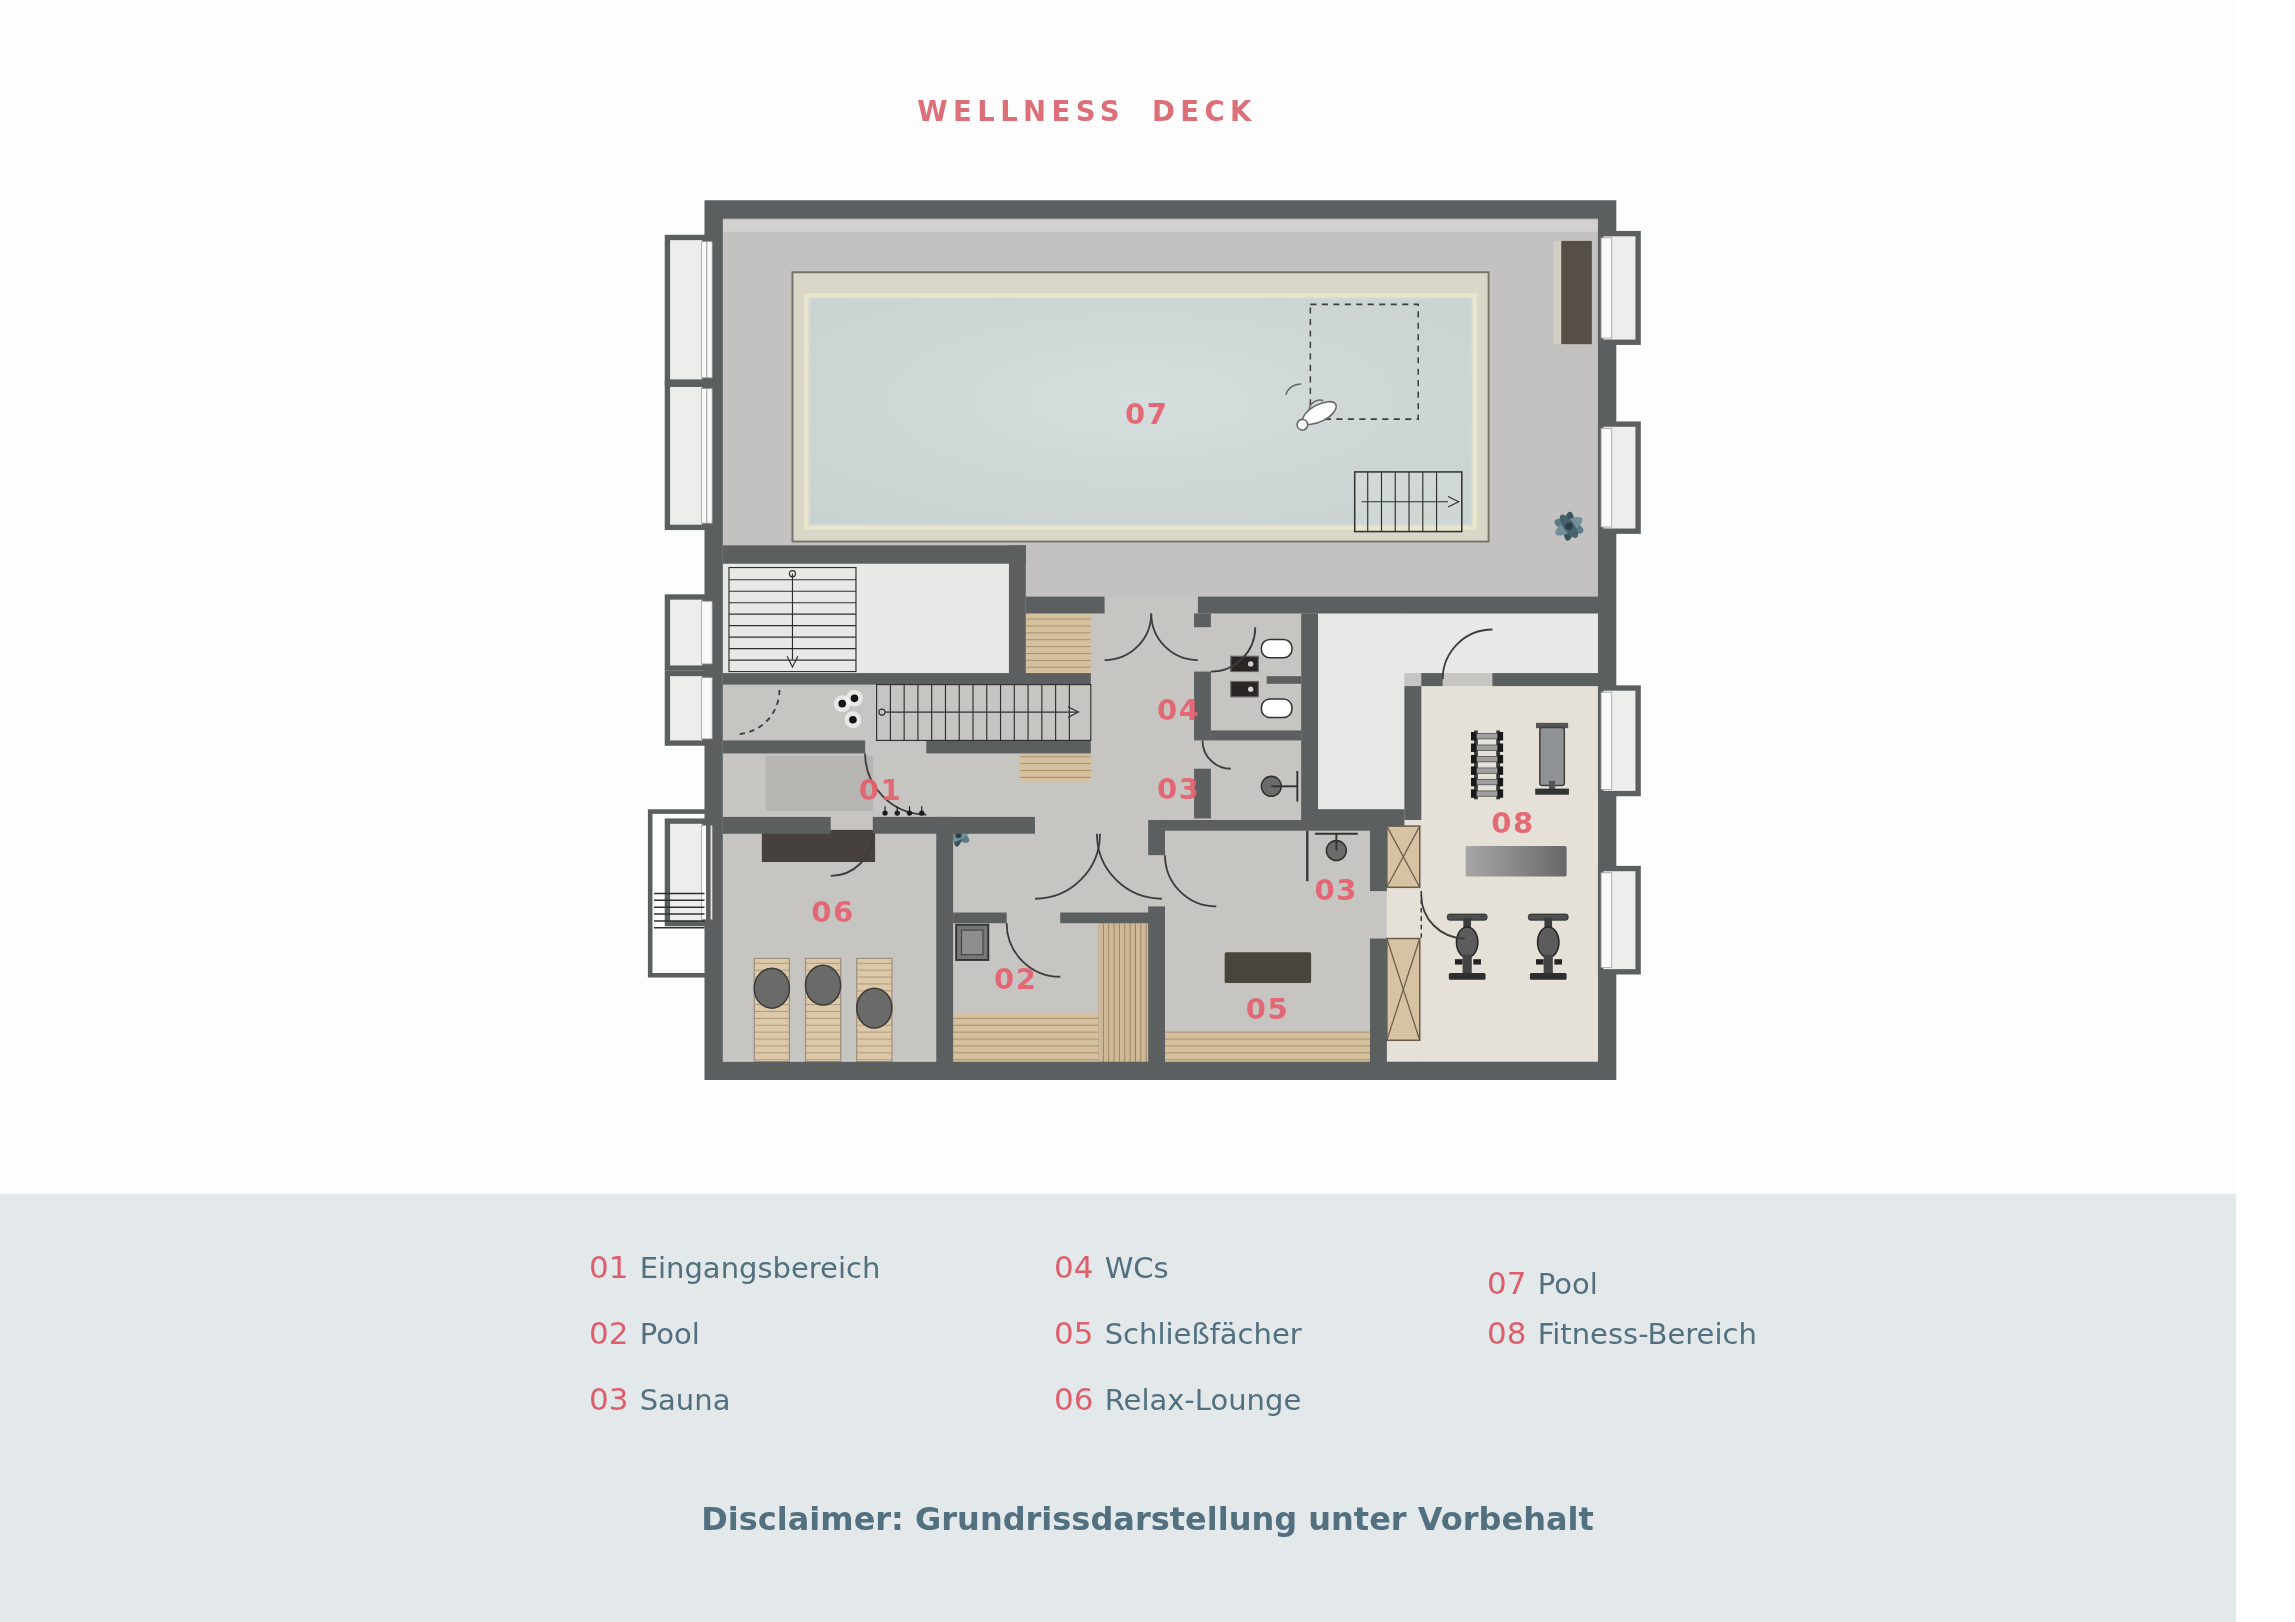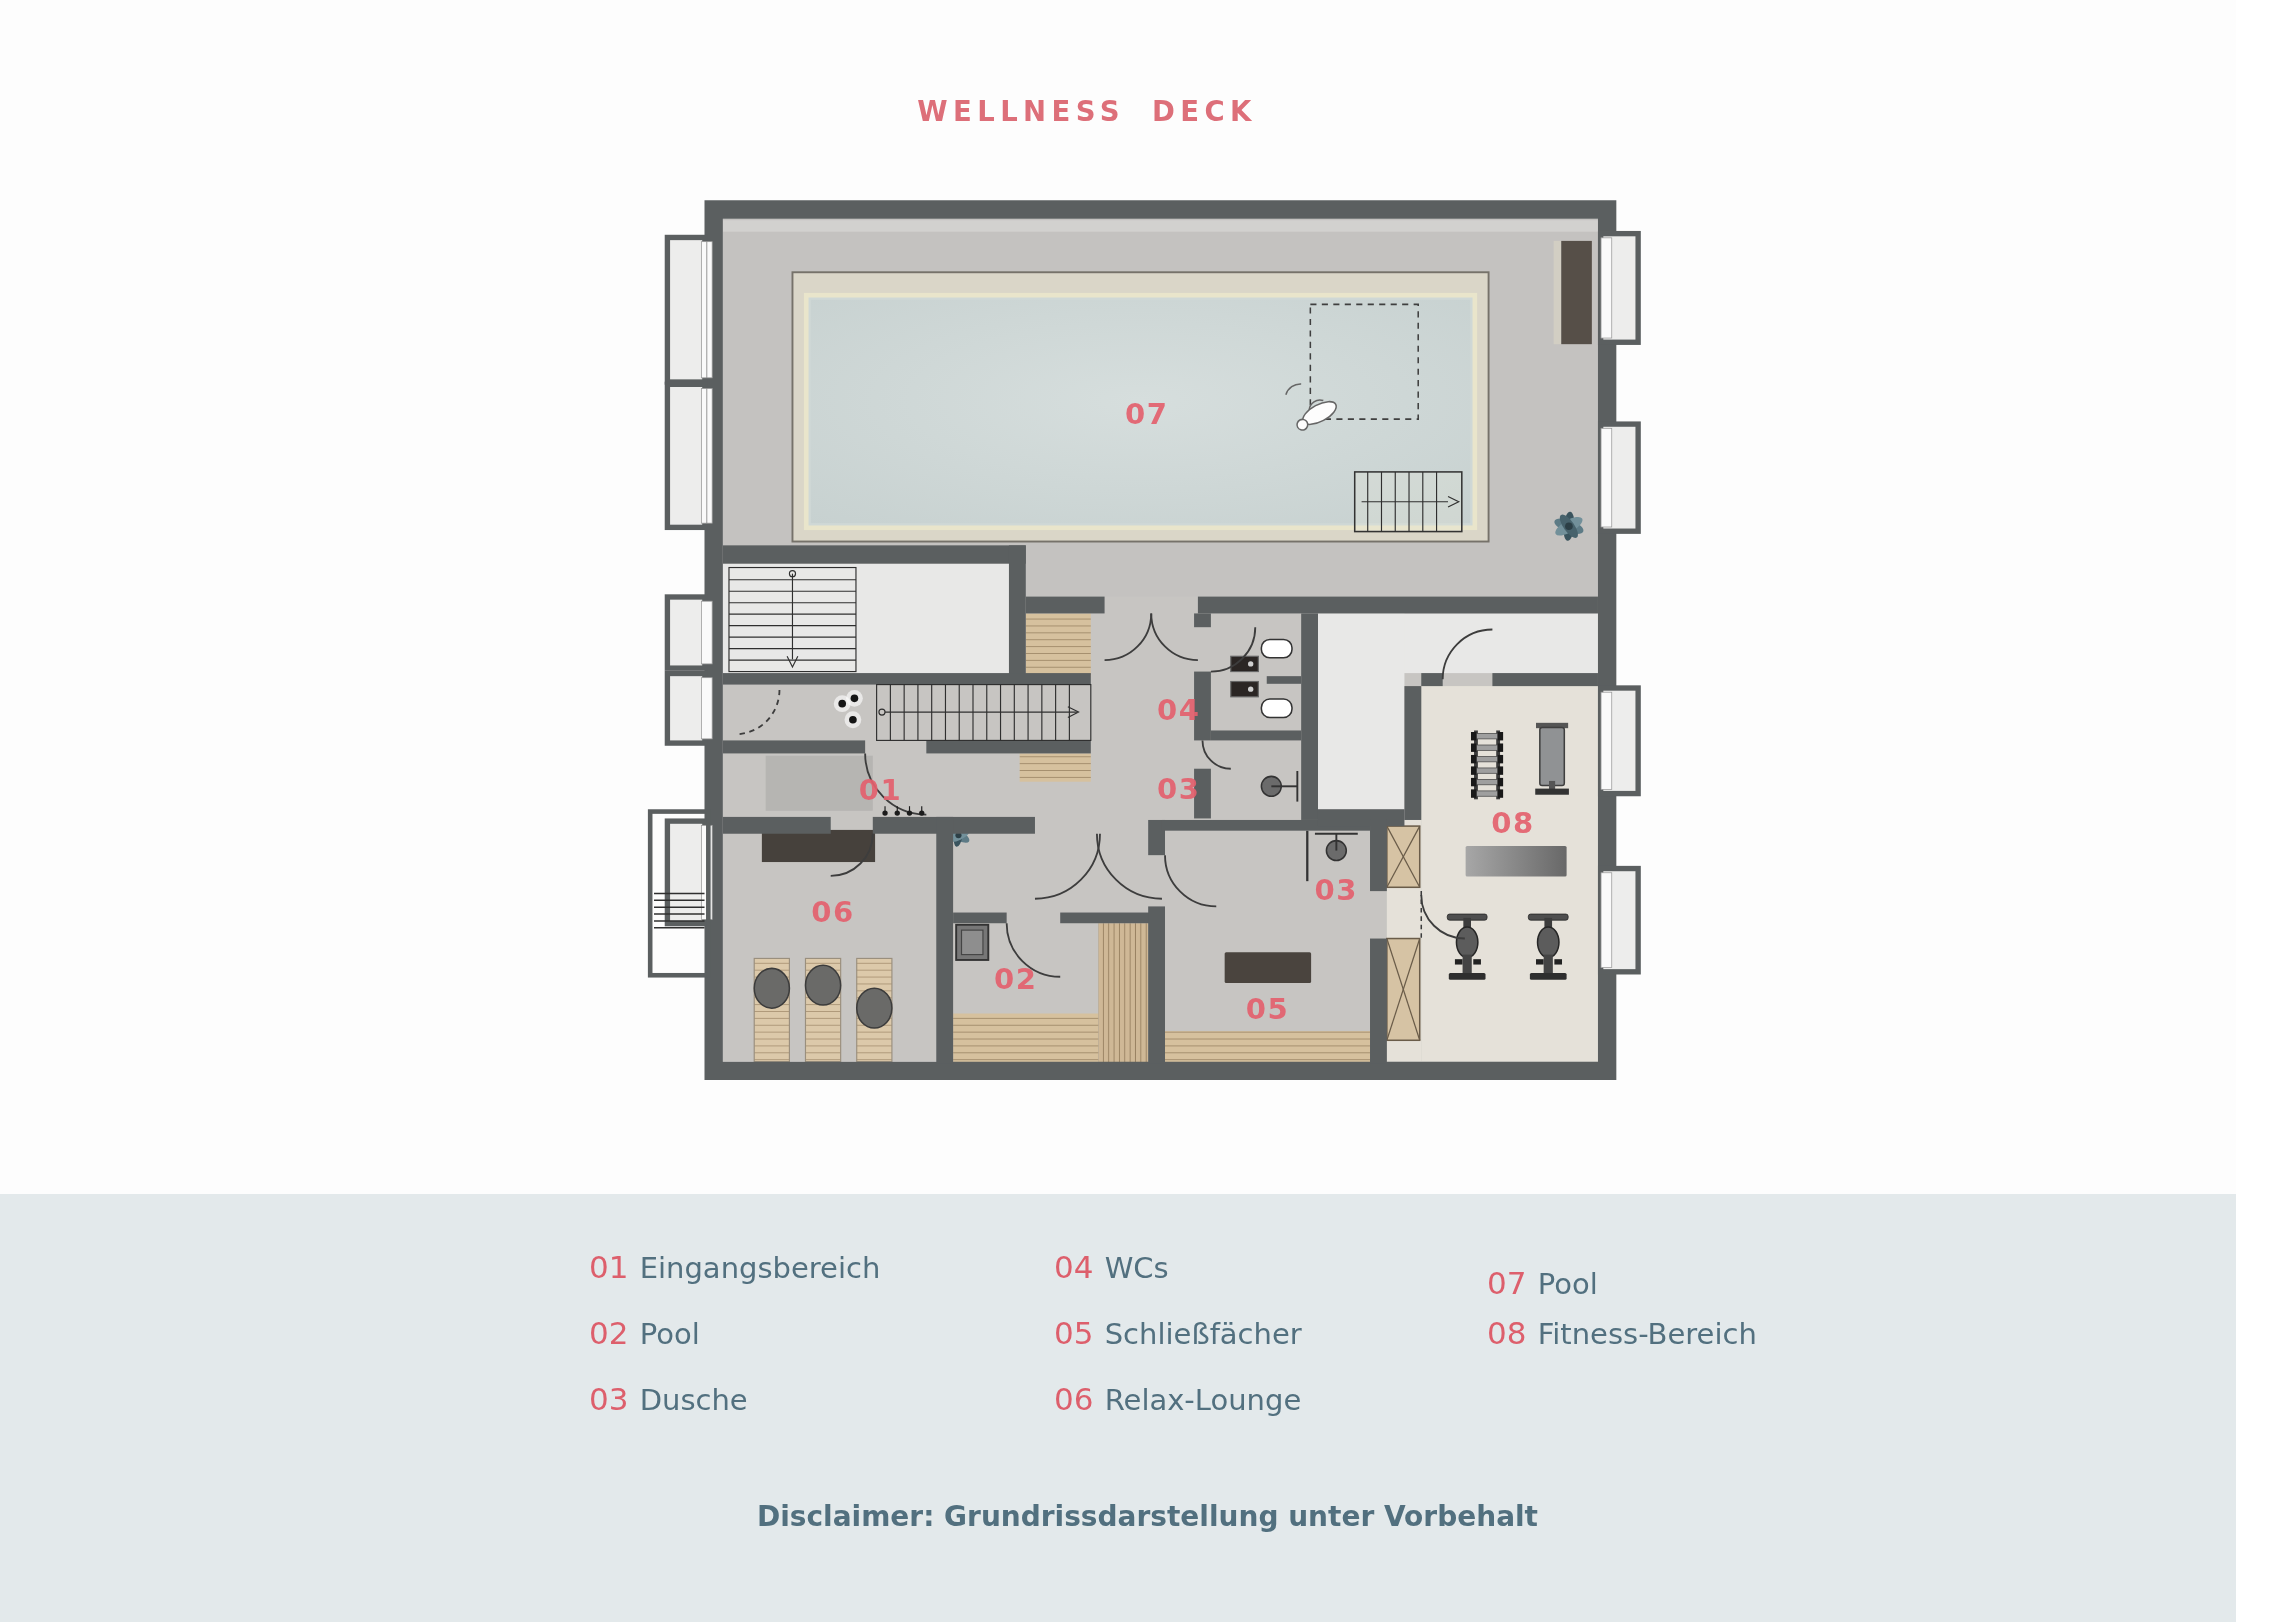--- a/index.html
+++ b/index.html
@@ -7,21 +7,21 @@
           font-family:"DejaVu Sans","Liberation Sans",sans-serif;}
   .title{position:absolute;top:95px;left:1087px;transform:translateX(-50%);
          font-size:27.5px;font-weight:bold;letter-spacing:5.4px;word-spacing:12.2px;
          color:#dd6f79;white-space:nowrap;}
   #plan-svg{position:absolute;left:647px;top:195px;width:1010px;height:895px;}
   .legend-band{position:absolute;left:0;top:1194px;width:2295px;height:429px;background:#e3e9eb;}
   .legend-item{position:absolute;white-space:nowrap;font-weight:normal;font-size:29px;line-height:34px;}
   .legend-num{color:#dd5f6c;font-size:31px;display:inline-block;min-width:40px;}
   .legend-label{color:#52707f;margin-left:10.7px;}
   .disclaimer{position:absolute;top:1500px;left:0;width:2295px;text-align:center;
-              font-size:28px;font-weight:bold;color:#52707f;}
+              font-size:32px;font-weight:bold;color:#52707f;}
   .room-label{font-family:"DejaVu Sans","Liberation Sans",sans-serif;font-weight:bold;
               font-size:38px;letter-spacing:2px;fill:#e4616e;opacity:.92;}
   .wall{fill:#5b5f60;}
   .arc{fill:none;stroke:#3d3d3d;stroke-width:2.4;}
   .thin{stroke:#2f2f2f;stroke-width:1.5;fill:none;}
 </style>
 </head>
 <body>
 
 <div id="canvas">
@@ -409,21 +409,21 @@
 
   <div class="legend-band"></div>
 
   <div class="legend-item" style="left:589px;top:1250px;">
     <span class="legend-num">01</span><span class="legend-label">Eingangsbereich</span>
   </div>
   <div class="legend-item" style="left:589px;top:1316px;">
     <span class="legend-num">02</span><span class="legend-label">Pool</span>
   </div>
   <div class="legend-item" style="left:589px;top:1382px;">
-    <span class="legend-num">03</span><span class="legend-label">Dusche</span>
+    <span class="legend-num">03</span><span class="legend-label">Sauna</span>
   </div>
   <div class="legend-item" style="left:1054px;top:1250px;">
     <span class="legend-num">04</span><span class="legend-label">WCs</span>
   </div>
   <div class="legend-item" style="left:1054px;top:1316px;">
     <span class="legend-num">05</span><span class="legend-label">Schließfächer</span>
   </div>
   <div class="legend-item" style="left:1054px;top:1382px;">
     <span class="legend-num">06</span><span class="legend-label">Relax-Lounge</span>
   </div>

